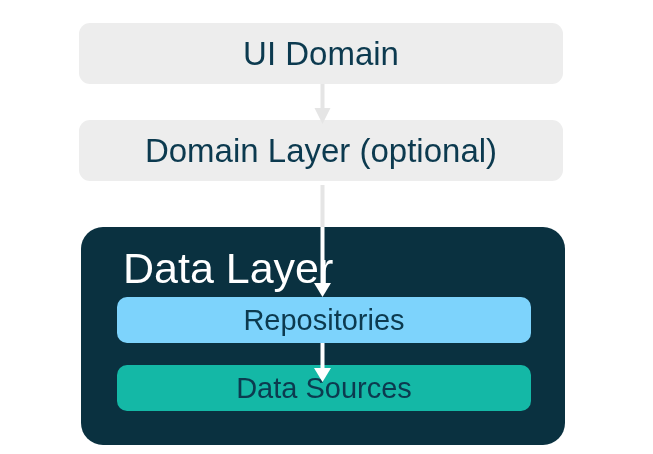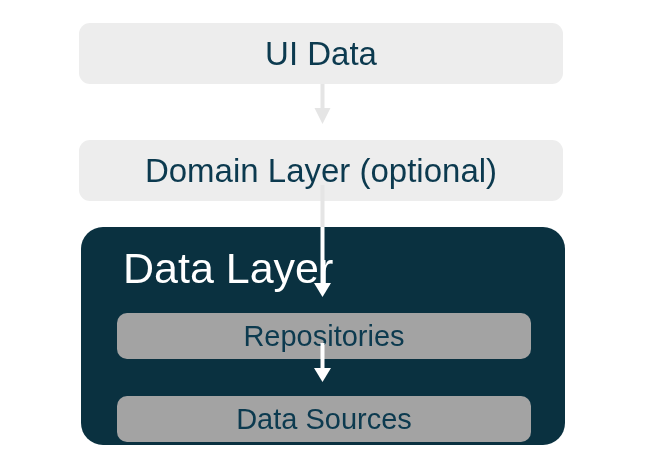--- a/index.html
+++ b/index.html
@@ -25,21 +25,21 @@
   .layer-gray {
     left: 79px;
     width: 484px;
     height: 61px;
     background: #ededed;
     border-radius: 11px;
     color: #0c3a4f;
     font-size: 33px;
   }
   .ui-layer-box { top: 23px; }
-  .domain-layer-box { top: 140px; }
+  .domain-layer-box { top: 120px; }
   .data-layer-box {
     position: absolute;
     left: 81px;
     top: 227px;
     width: 484px;
     height: 218px;
     background: #0a3140;
     border-radius: 22px;
   }
   .data-layer-title {
@@ -52,46 +52,46 @@
   }
   .inner-box {
     left: 36px;
     width: 414px;
     height: 46px;
     border-radius: 10px;
     color: #0c3a4f;
     font-size: 29px;
   }
   .repositories-box {
-    top: 86px;
-    background: #a3a3a3;
+    top: 70px;
+    background: #7dd3fc;
   }
   .data-sources-box {
-    top: 169px;
-    background: #a3a3a3;
+    top: 138px;
+    background: #14b8a6;
   }
   .arrow-overlay {
     position: absolute;
     left: 0;
     top: 0;
     width: 653px;
     height: 454px;
     pointer-events: none;
   }
   .label {
     white-space: nowrap;
   }
 </style>
 </head>
 <body>
 
 <div class="canvas">
 
   <div class="box layer-gray ui-layer-box">
-    <span class="label">UI Data</span>
+    <span class="label">UI Domain</span>
   </div>
 
   <div class="box layer-gray domain-layer-box">
     <span class="label">Domain Layer (optional)</span>
   </div>
 
   <div class="data-layer-box">
     <span class="data-layer-title label">Data Layer</span>
 
     <div class="box inner-box repositories-box">

